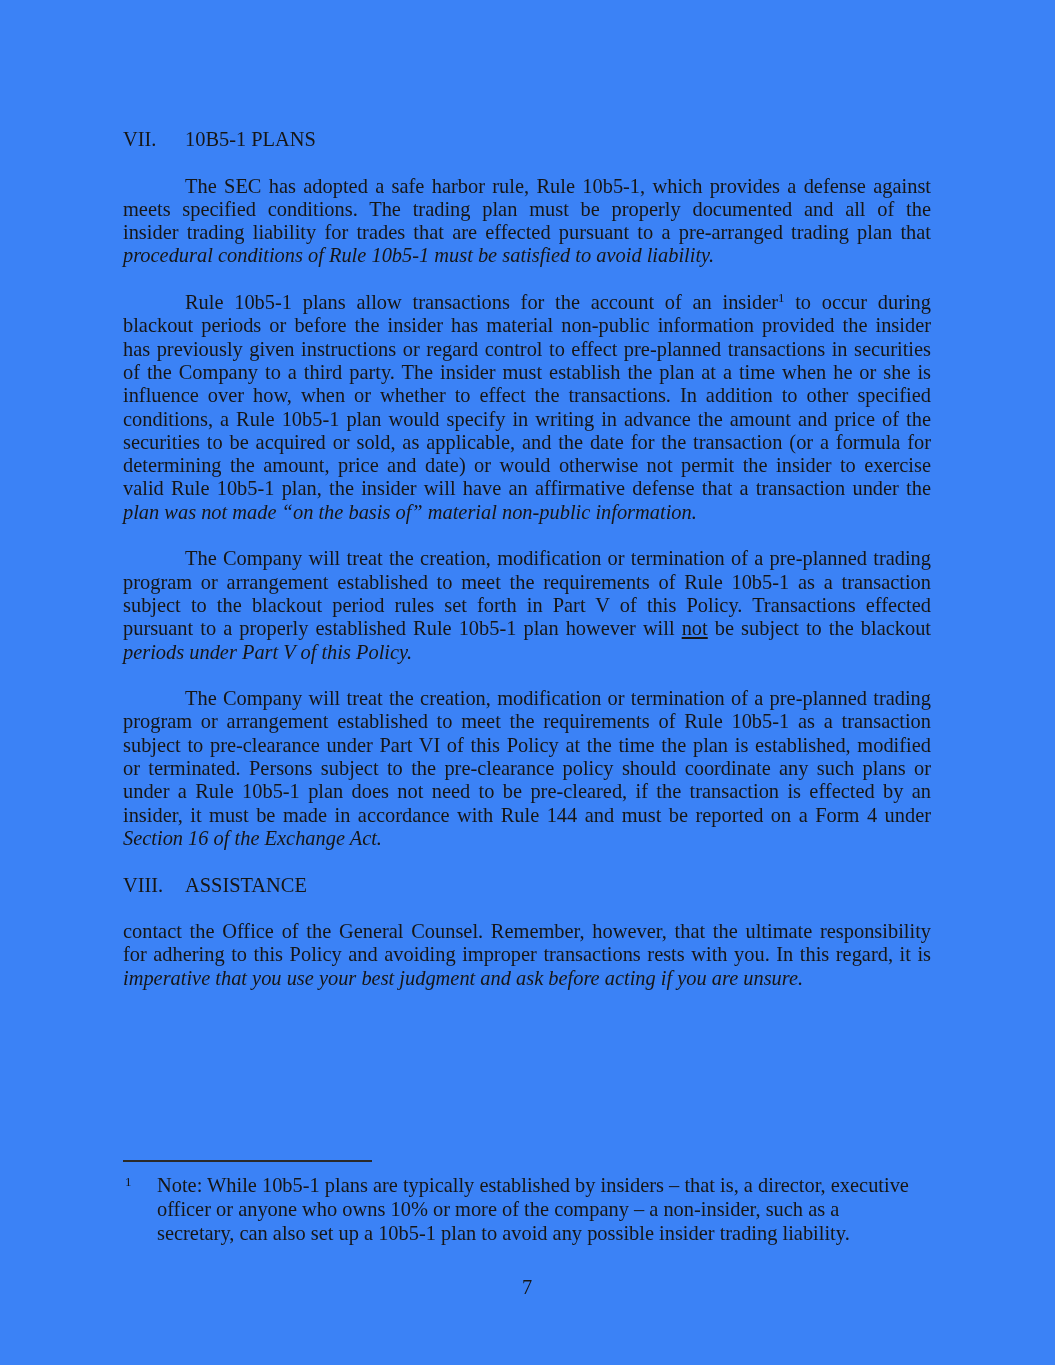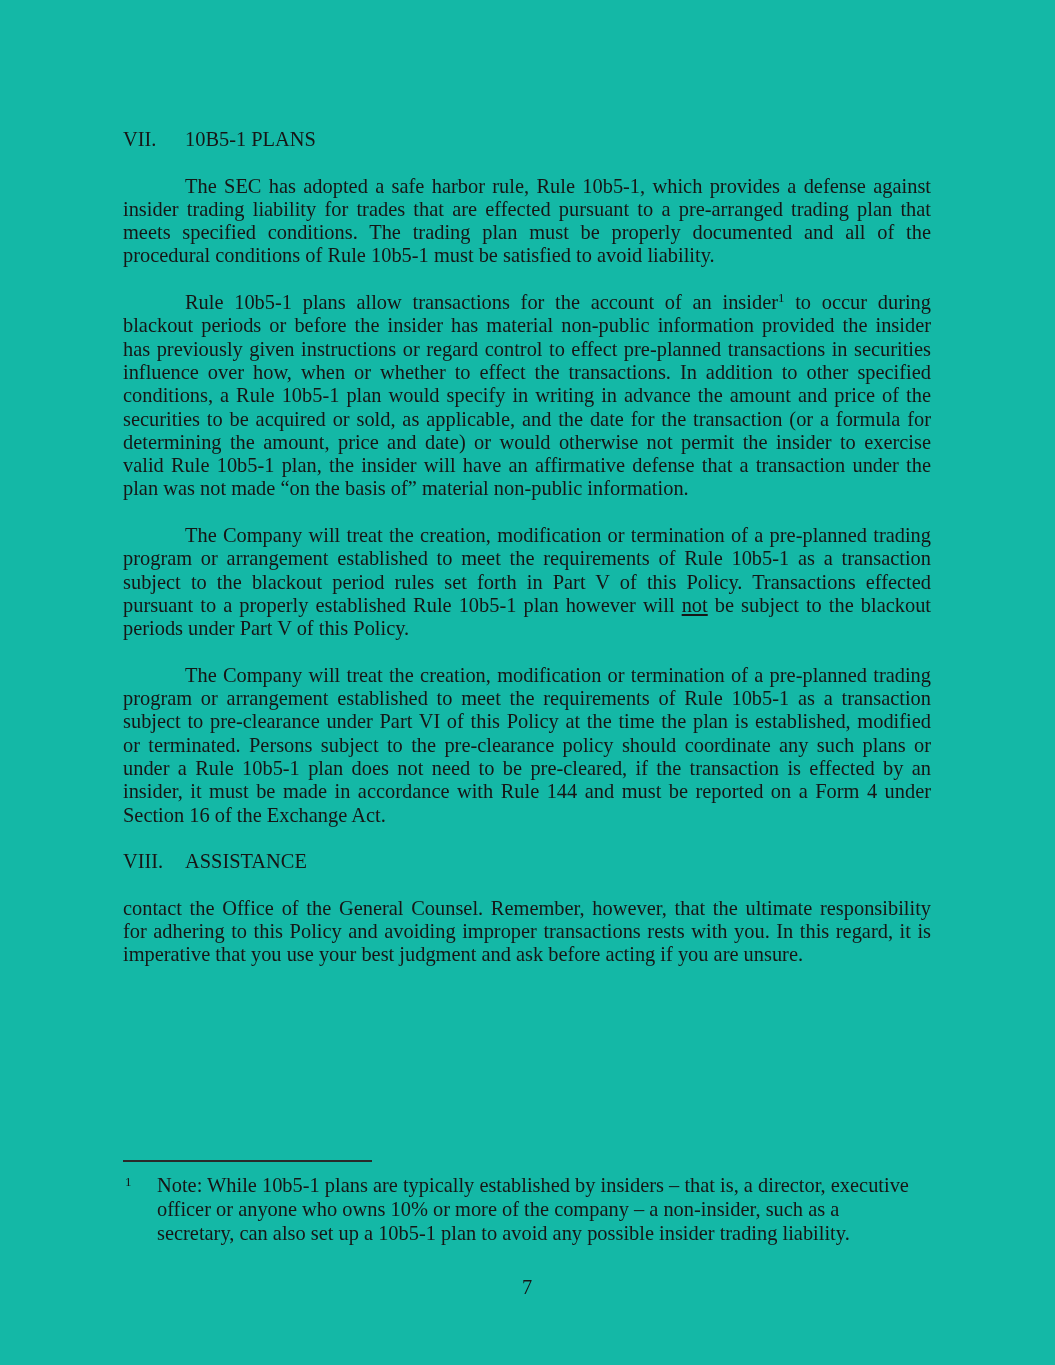--- a/index.html
+++ b/index.html
@@ -7,21 +7,21 @@
     width:1055px;height:1365px;
     background:#ffffff;
     font-family:"Liberation Serif","DejaVu Serif",serif;
     color:#161616;
     position:relative;
     overflow:hidden;
   }
   .page{
     position:absolute;inset:0;
     width:1055px;height:1365px;
-    background:#14b8a6;
+    background:#3b82f6;
   }
   .content{
     position:absolute;
     left:123px;top:128px;width:808px;
     font-size:20.4px;
     line-height:23.3px;
   }
   .heading{
     display:flex;
     margin-bottom:23.3px;
@@ -32,21 +32,21 @@
   .para .line{
     text-align:justify;
     text-align-last:justify;
     -moz-text-align-last:justify;
     white-space:normal;
     hyphens:none;
     height:23.3px;
     overflow:visible;
   }
   .para .line.first{text-indent:62px;margin-top:20px;}
-  .para .line.last{text-align-last:left;-moz-text-align-last:left;}
+  .para .line.last{text-align-last:left;font-style:italic;-moz-text-align-last:left;}
   .sup{
     font-size:13px;
     vertical-align:baseline;
     position:relative;
     top:-7px;
   }
   .u{text-decoration:underline;text-underline-offset:2px;}
   .footnote-area{
     position:absolute;
     left:123px;top:1160px;width:808px;
@@ -78,28 +78,29 @@
 
 <div class="page">
 
   <div class="content">
       <div class="heading">
         <span class="num">VII.</span>
         <span class="title">10B5-1 PLANS</span>
       </div>
       <div class="para">
         <div class="line first">The SEC has adopted a safe harbor rule, Rule 10b5-1, which provides a defense against</div>
+        <div class="line">meets specified conditions. The trading plan must be properly documented and all of the</div>
         <div class="line">insider trading liability for trades that are effected pursuant to a pre-arranged trading plan that</div>
-        <div class="line">meets specified conditions. The trading plan must be properly documented and all of the</div>
         <div class="line last">procedural conditions of Rule 10b5-1 must be satisfied to avoid liability.</div>
       </div>
       <div class="para">
         <div class="line first"><span>Rule 10b5-1 plans allow transactions for the account of an insider</span><span class="sup">1</span><span> to occur during</span></div>
         <div class="line">blackout periods or before the insider has material non-public information provided the insider</div>
         <div class="line">has previously given instructions or regard control to effect pre-planned transactions in securities</div>
+        <div class="line">of the Company to a third party. The insider must establish the plan at a time when he or she is</div>
         <div class="line">influence over how, when or whether to effect the transactions. In addition to other specified</div>
         <div class="line">conditions, a Rule 10b5-1 plan would specify in writing in advance the amount and price of the</div>
         <div class="line">securities to be acquired or sold, as applicable, and the date for the transaction (or a formula for</div>
         <div class="line">determining the amount, price and date) or would otherwise not permit the insider to exercise</div>
         <div class="line">valid Rule 10b5-1 plan, the insider will have an affirmative defense that a transaction under the</div>
         <div class="line last">plan was not made “on the basis of” material non-public information.</div>
       </div>
       <div class="para">
         <div class="line first">The Company will treat the creation, modification or termination of a pre-planned trading</div>
         <div class="line">program or arrangement established to meet the requirements of Rule 10b5-1 as a transaction</div>

